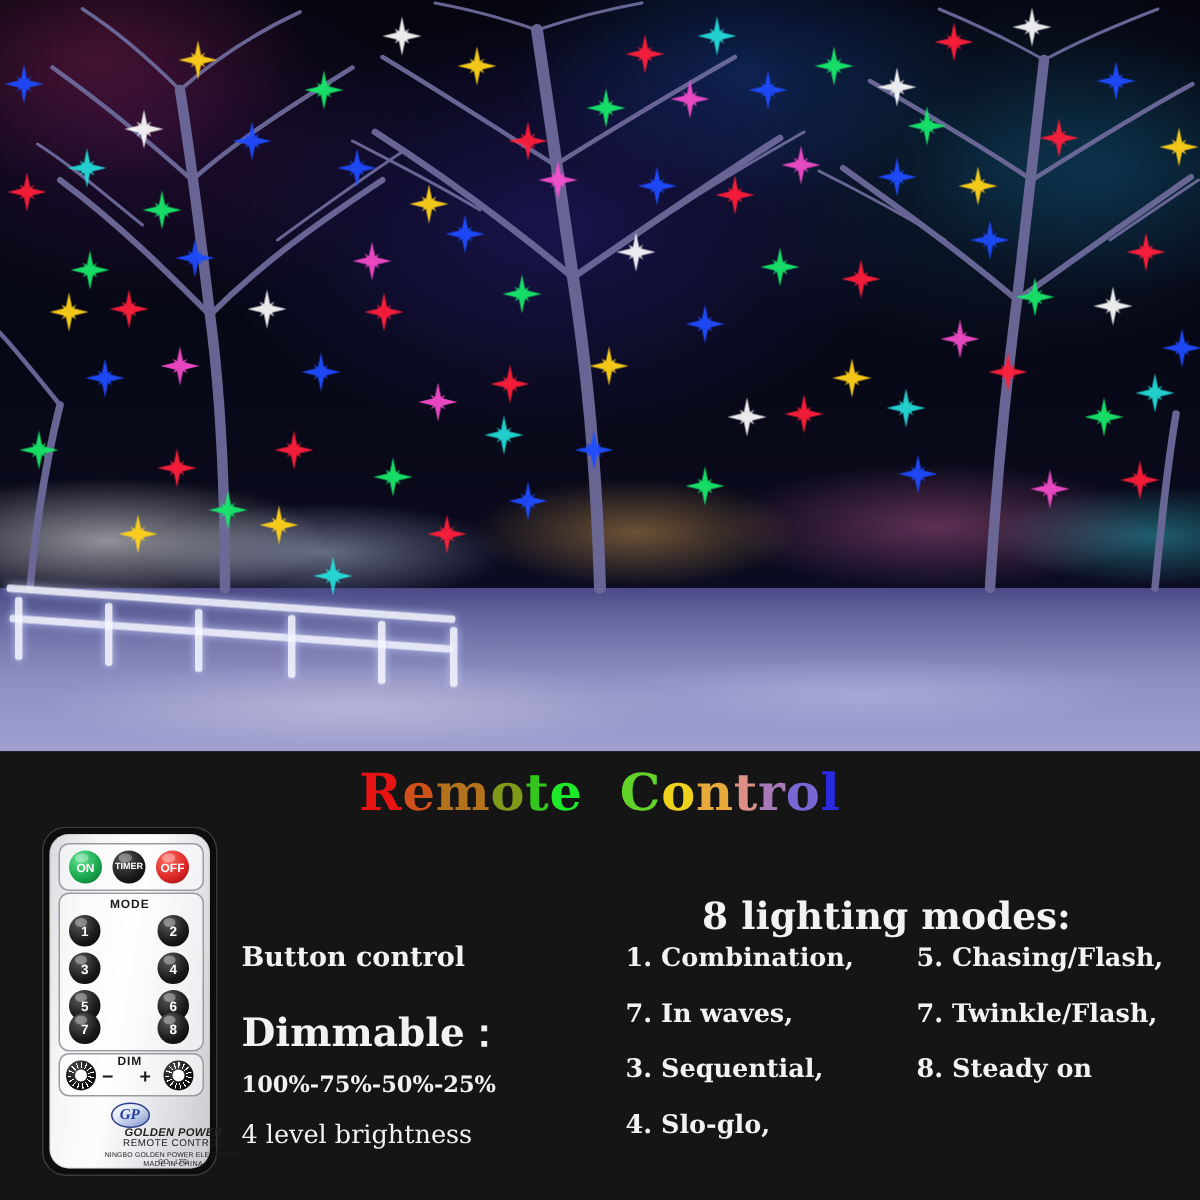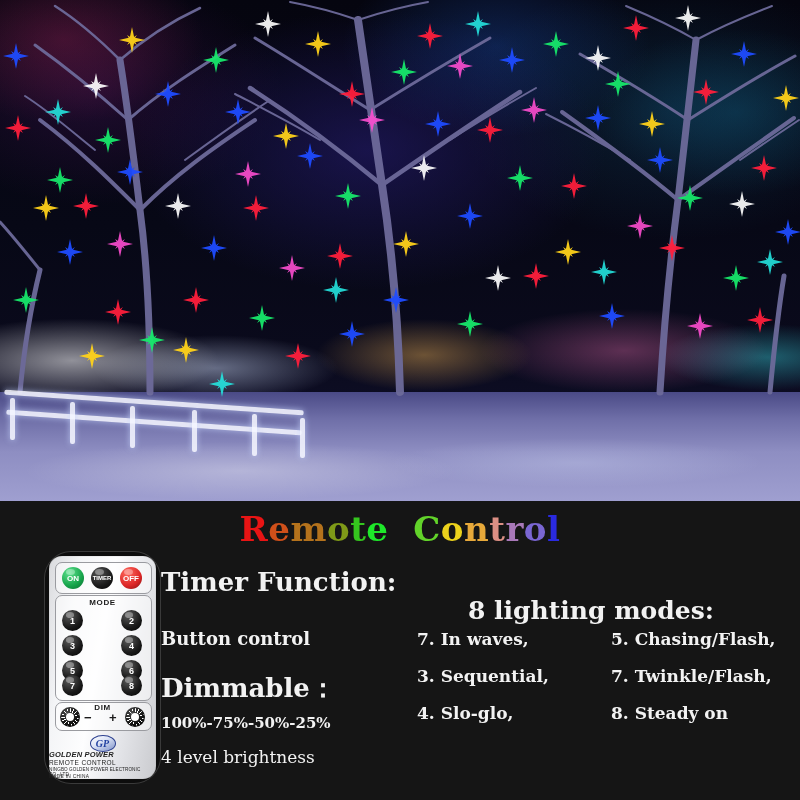--- a/index.html
+++ b/index.html
@@ -43,22 +43,22 @@
 
   
   .panel{position:absolute;left:0;top:501px;width:800px;height:299px;background:#151515;}
 
   .title{position:absolute;left:0;top:509px;width:800px;text-align:center;
     font-family:"DejaVu Serif",serif;font-weight:700;font-size:34px;letter-spacing:.5px;}
   .title span{display:inline-block;}
 
   
   .remote{position:absolute;left:28px;top:551px;width:117px;height:233px;
-    border-radius:27px;background:#0d0d0d;
-    box-shadow:0 0 0 1px #3a3a3a inset;margin-left:16px;}
+    border-radius:16px;background:#0d0d0d;
+    box-shadow:0 0 0 1px #3a3a3a inset;}
   .remote-face{position:absolute;left:5px;top:5px;width:107px;height:223px;border-radius:13px;
     background:linear-gradient(100deg,#d9dadd 0%,#f4f5f7 22%,#fdfdfe 46%,#e3e4e8 72%,#c9cace 100%);
     box-shadow:0 0 1px #888 inset;}
   .grp{position:absolute;border:1px solid #9a9ba0;border-radius:7px;background:rgba(255,255,255,.55);}
   .g-top{left:6px;top:6px;width:95px;height:30px;}
   .g-mode{left:6px;top:39px;width:95px;height:104px;}
   .g-dim{left:6px;top:146px;width:95px;height:27px;}
 
   .btn{position:absolute;border-radius:50%;display:flex;align-items:center;justify-content:center;
     color:#fff;font-family:"Liberation Sans",sans-serif;font-weight:700;}
@@ -95,22 +95,22 @@
   .dim-minus,.dim-plus{position:absolute;top:154px;font-family:"Liberation Sans",sans-serif;
     font-size:13px;font-weight:700;color:#1b1b1b;}
   .dim-minus{left:35px;}
   .dim-plus{left:60px;}
 
   .gp{position:absolute;left:0;top:177px;width:107px;text-align:center;}
   .gp-badge{display:inline-block;width:24px;height:15px;border-radius:50%;
     background:linear-gradient(150deg,#fff 0%,#dfe6f7 40%,#7f93c9 100%);
     border:1px solid #2b3f8f;color:#1f3fa0;font-family:"Liberation Serif",serif;
     font-weight:700;font-style:italic;font-size:10px;line-height:15px;}
-  .brand{position:absolute;left:0;width:101px;
-    font-family:"Liberation Sans",sans-serif;color:#222;}
+  .brand{position:absolute;left:0;width:101px;text-align:center;
+    font-family:"Liberation Sans",sans-serif;color:#222;padding-left:32px;}
   .br1{top:194px;font-size:7.5px;font-weight:700;font-style:italic;letter-spacing:.2px;}
   .br2{top:203px;font-size:6.5px;letter-spacing:.4px;}
   .br3{top:211px;font-size:4.6px;letter-spacing:.1px;}
   .br4{top:218px;font-size:4.8px;letter-spacing:.3px;}
 
   
   .txt{position:absolute;color:#f2f2f2;font-family:"DejaVu Serif",serif;}
   .h-timer{left:161px;top:567px;font-size:26px;font-weight:700;}
   .s-button{left:161px;top:628px;font-size:18px;font-weight:700;}
   .h-dim{left:161px;top:671px;font-size:26px;font-weight:700;}
@@ -323,28 +323,28 @@
       <div class="gp">
         <span class="gp-badge">GP</span>
       </div>
       <div class="brand br1">GOLDEN POWER</div>
       <div class="brand br2">REMOTE CONTROL</div>
       <div class="brand br3">NINGBO GOLDEN POWER ELECTRONIC CO., LTD</div>
       <div class="brand br4">MADE IN CHINA</div>
     </div>
   </div>
 
-  <div class="txt h-timer">Timer Function:</div>
   <div class="txt h-dim">Dimmable：</div>
   <div class="txt s-button">Button control</div>
   <div class="txt s-pct">100%-75%-50%-25%</div>
   <div class="txt s-lvl">4 level brightness</div>
 
   <div class="txt h-modes">8 lighting modes:</div>
   <div class="modecol mc-left">
+    <div>1. Combination,</div>
     <div>7. In waves,</div>
     <div>3. Sequential,</div>
     <div>4. Slo-glo,</div>
   </div>
   <div class="modecol mc-right">
     <div>5. Chasing/Flash,</div>
     <div>7. Twinkle/Flash,</div>
     <div>8. Steady on</div>
   </div>
 

